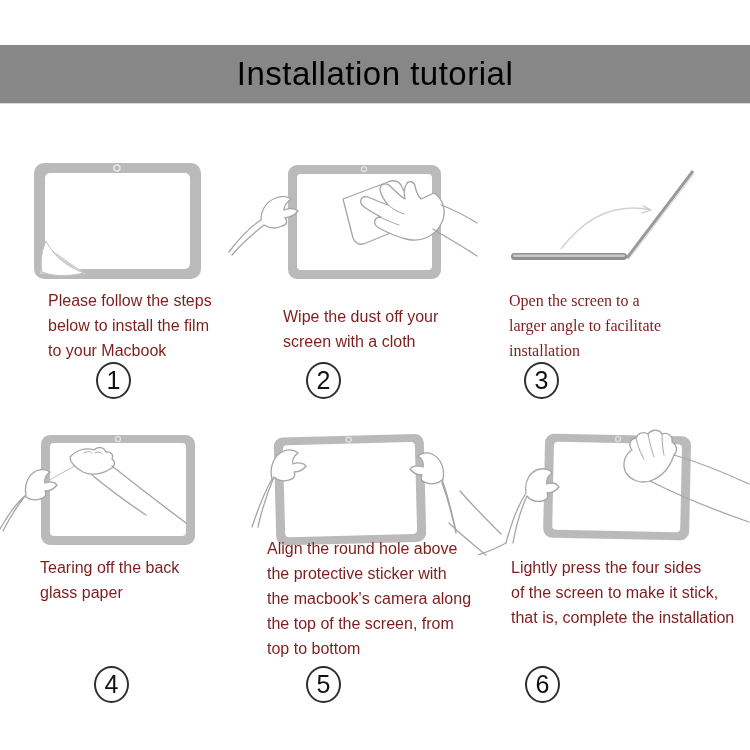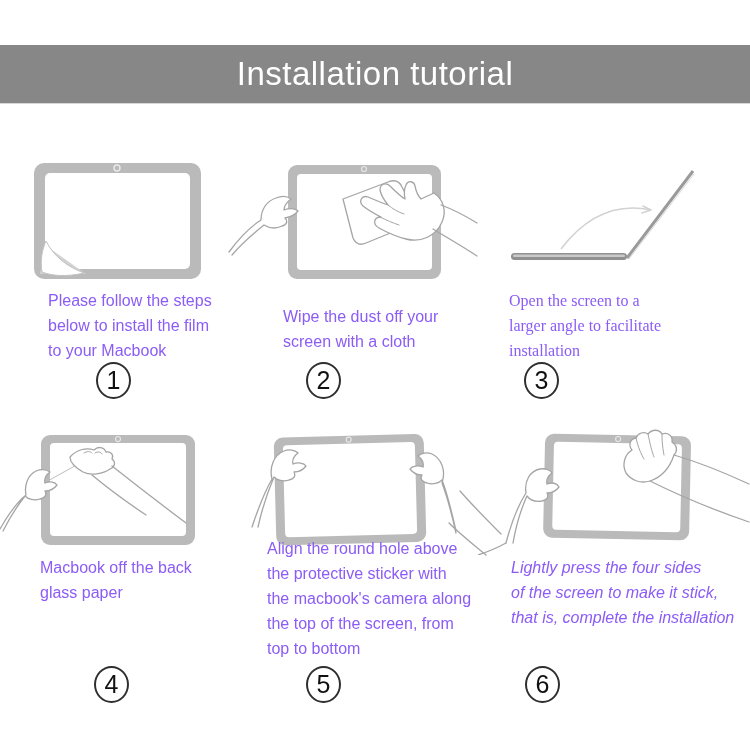--- a/index.html
+++ b/index.html
@@ -6,32 +6,32 @@
   body{
     width:750px;height:750px;position:relative;background:#ffffff;
     font-family:"Liberation Sans", sans-serif;overflow:hidden;
   }
   .header{
     position:absolute;left:0;top:45px;width:750px;height:58px;
     background:#878787;border-bottom:1px solid #d8d8d8;
     display:flex;align-items:center;justify-content:center;
   }
   .header-title{
-    color:#ffffff;font-size:33px;font-weight:400;letter-spacing:.5px;
+    color:#000000;font-size:33px;font-weight:400;letter-spacing:.5px;
   }
   .caption{
     position:absolute;margin:0;font-size:16px;line-height:25px;
-    color:#8b5cf6;white-space:pre-line;
+    color:#7f1d1d;white-space:pre-line;
   }
   .cap1{left:48px;top:288px;}
   .cap2{left:283px;top:304px;}
   .cap3{left:509px;top:288px;font-family:Liberation Serif, serif;}
   .cap4{left:40px;top:555px;}
   .cap5{left:267px;top:536px;}
-  .cap6{left:511px;top:555px;font-style:italic;}
+  .cap6{left:511px;top:555px;}
   .badge{
     position:absolute;width:31px;height:33px;border:2px solid #2f2f2f;
     border-radius:50%;display:flex;align-items:center;justify-content:center;
     font-size:25px;color:#111;background:#fff;
   }
   .b1{left:96px;top:362px;}
   .b2{left:306px;top:362px;}
   .b3{left:524px;top:362px;}
   .b4{left:94px;top:666px;}
   .b5{left:306px;top:666px;}
@@ -118,21 +118,21 @@
 </svg>
 
 <p class="caption cap1">Please follow the steps
 below to install the film
 to your Macbook</p>
 <p class="caption cap2">Wipe the dust off your
 screen with a cloth</p>
 <p class="caption cap3">Open the screen to a
 larger angle to facilitate
 installation</p>
-<p class="caption cap4">Macbook off the back
+<p class="caption cap4">Tearing off the back
 glass paper</p>
 <p class="caption cap5">Align the round hole above
 the protective sticker with
 the macbook's camera along
 the top of the screen, from
 top to bottom</p>
 <p class="caption cap6">Lightly press the four sides
 of the screen to make it stick,
 that is, complete the installation</p>
 

